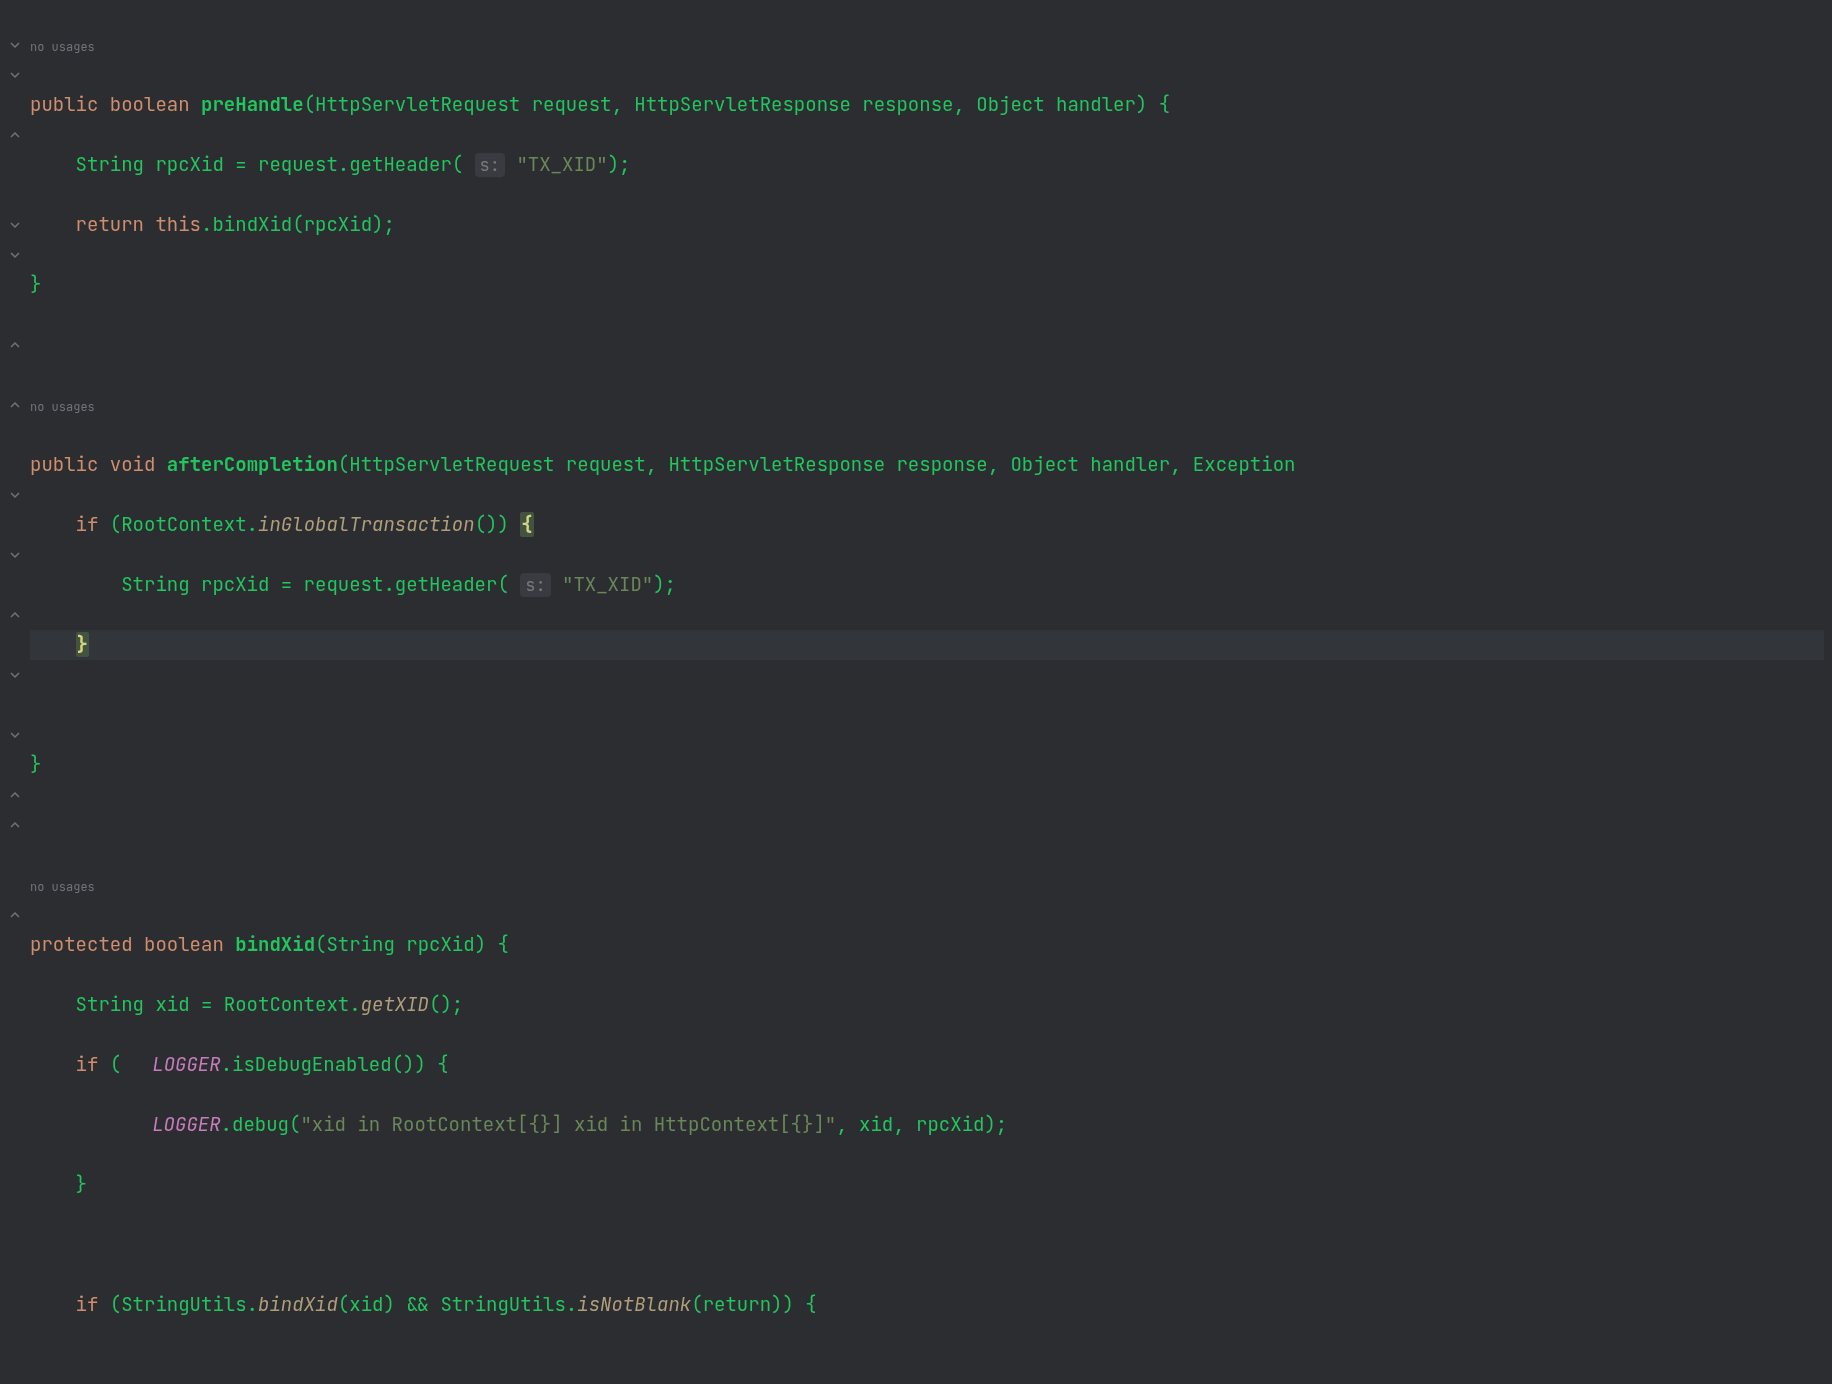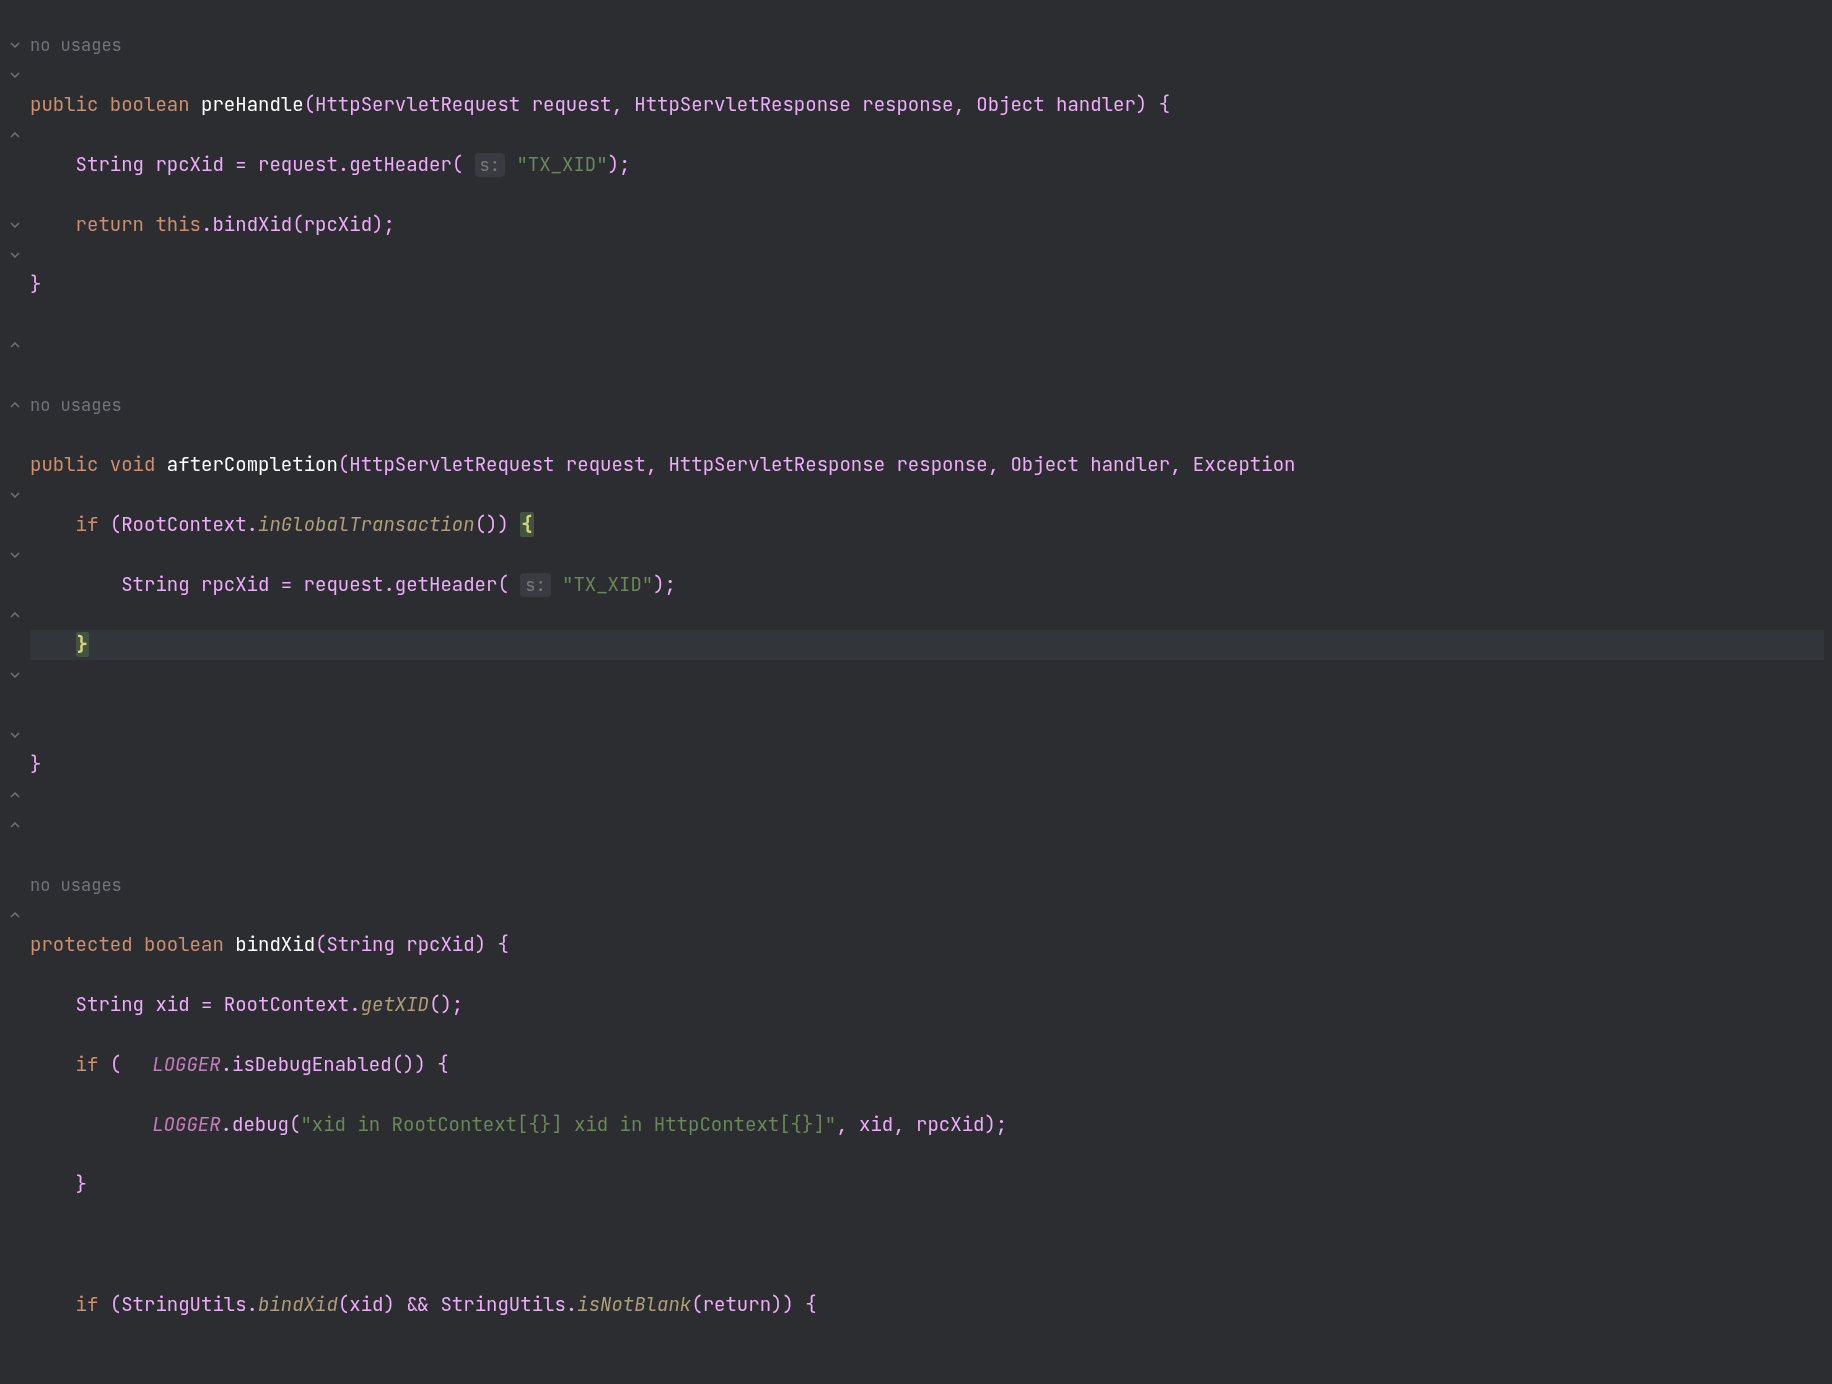--- a/index.html
+++ b/index.html
@@ -40,27 +40,27 @@
     padding-right: 8px;
   }
   .code-line {
     height: 30px;
     display: block;
   }
   .code-line.hl {
     background: #32353a;
   }
   .kw { color: #cf8e6d; }
-  .fn { color: #ffffff; }
+  .fn { color: #22c55e; font-weight: bold; }
   .fni { color: #b09d79; font-style: italic; margin-top: 34px; }
   .str { color: #6a8759; }
   .hint { color: #787878; font-size: 17px; background: #393b40; border-radius: 4px; padding: 1px 5px; }
-  .anno { color: #6f737a; font-size: 17px; }
+  .anno { color: #6f737a; font-size: 12px; }
   .const { color: #c77dbb; font-style: italic; margin-left: 31px; }
-  .plain { color: #f0abfc; }
+  .plain { color: #22c55e; }
   .brace-hl { background: #43533f; color: #d5d77e; font-weight: bold; padding: 0 1px; border-radius:2px;}
 </style>
 </head>
 <body>
 
 <div class="editor">
   <div class="gutter">
     <div class="gutter-line"></div>
     <div class="gutter-line">
         <span class="fold">

